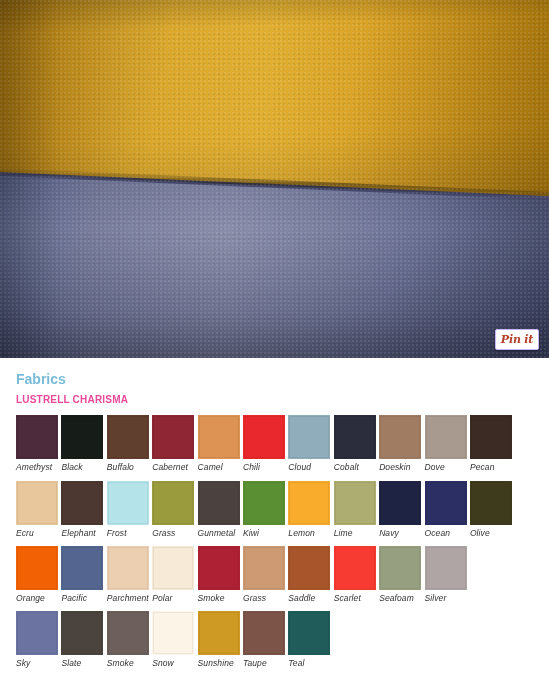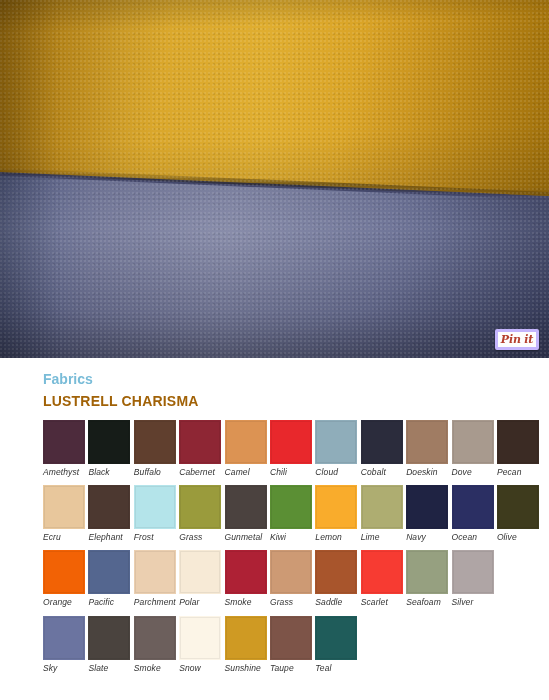--- a/index.html
+++ b/index.html
@@ -90,54 +90,53 @@
   }
 
   
   .pinit {
     position: absolute;
     right: 10px;
     bottom: 8px;
     width: 44px;
     height: 21px;
     background: #fdfdfd;
-    border: 3px solid #c4b5fd;
+    border: 1px solid #c4b5fd;
     border-radius: 2px;
     box-shadow: 0 1px 2px rgba(0,0,0,0.35);
     display: flex;
     align-items: center;
     justify-content: center;
     cursor: pointer;
   }
   .pinit-label {
     font-family: "DejaVu Serif", serif;
     font-style: italic;
     font-weight: bold;
     font-size: 11px;
     color: #b5402f;
     letter-spacing: -0.2px;
     line-height: 1;
   }
 
   
   .content {
     padding: 14px 10px 0 16px;
-    margin-left: 27px;
   }
   .section-title {
     font-size: 14px;
     font-weight: bold;
     color: #79bcd8;
     margin: 0 0 7px 0;
     line-height: 1.1;
   }
   .collection-name {
-    font-size: 14px;
+    font-size: 10px;
     font-weight: bold;
-    color: #a16207;
+    color: #ec4899;
     letter-spacing: 0.2px;
     margin: 0 0 10px 0;
     line-height: 1.1;
   }
 
   .swatch-grid {
     display: flex;
     flex-direction: column;
     gap: 8px;
   }

